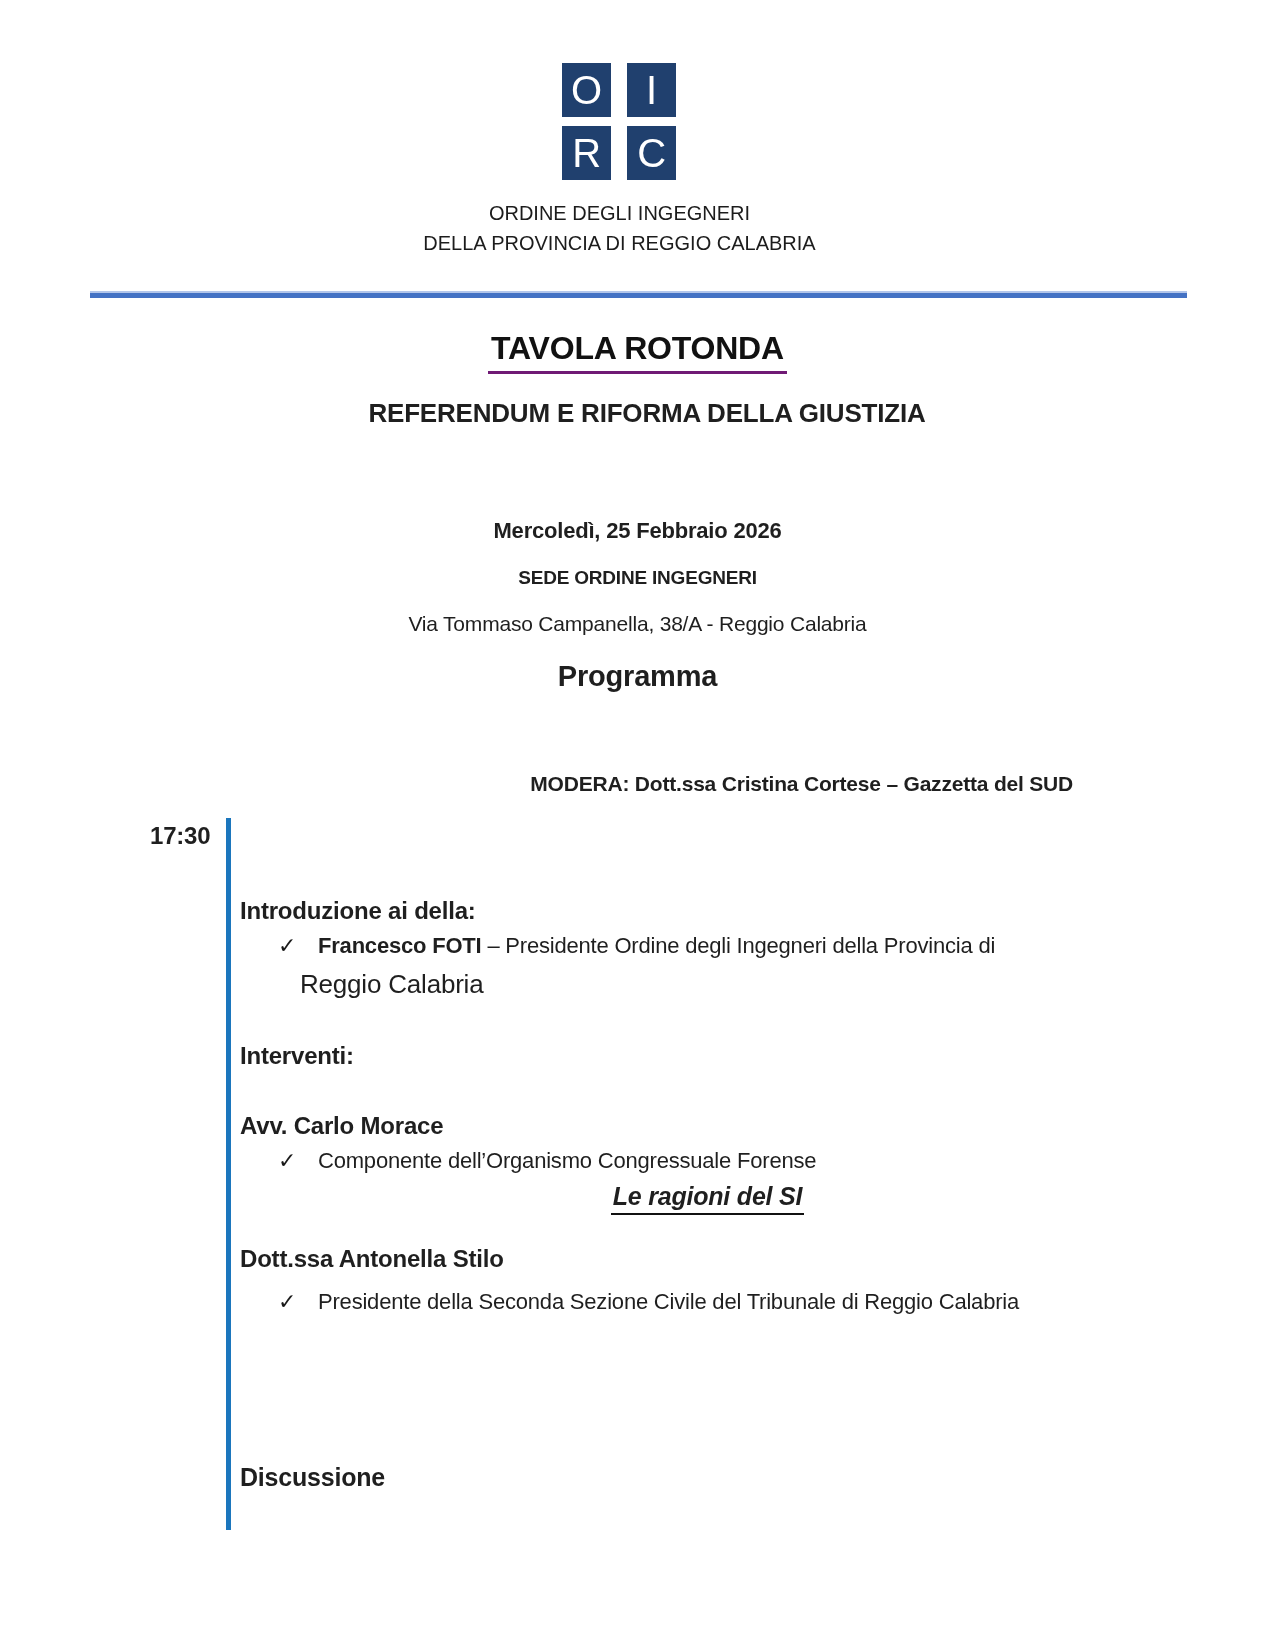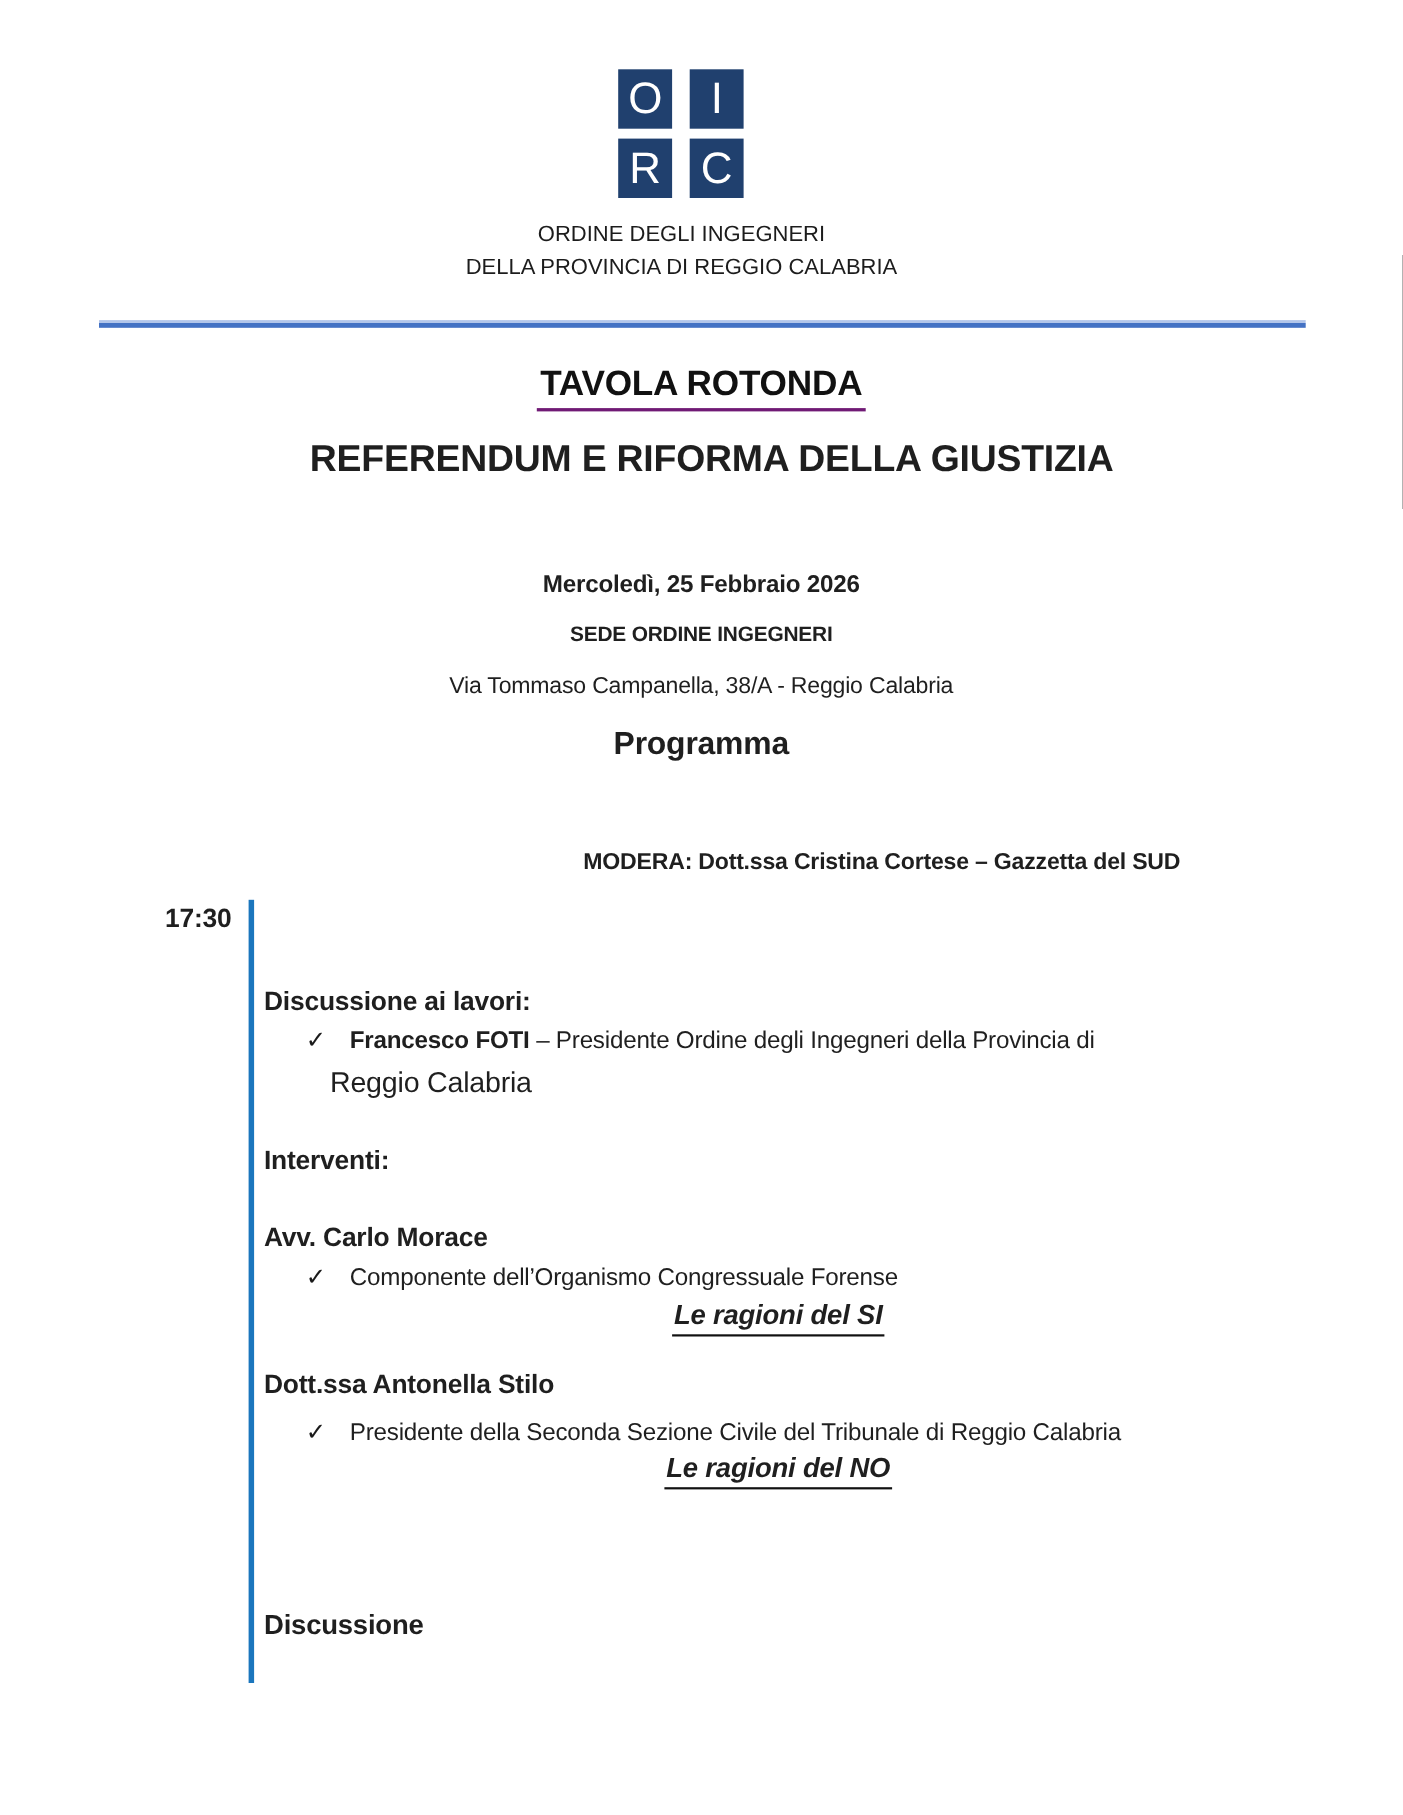--- a/index.html
+++ b/index.html
@@ -29,21 +29,21 @@
     display:flex;align-items:center;justify-content:center;
     font-size:40px;line-height:1;font-weight:400;
   }
   .org{top:198px;font-size:20px;line-height:30px;color:#1c1c1c;transform:translateX(-18px);letter-spacing:0;}
   .divider{
     position:absolute;left:90px;top:291px;width:1097px;height:7px;
     background:linear-gradient(to bottom,#b3c6ea 0%,#b3c6ea 34%,var(--divider_blue,#4472c4) 34%);
   }
   .title{top:330px;font-size:32px;font-weight:bold;color:#111;}
   .title span{border-bottom:3px solid #701a75;padding:0 3px 5px 3px;}
-  .subtitle{top:398px;font-size:34px;font-weight:bold;padding-left:19px;}
+  .subtitle{top:398px;font-size:26px;font-weight:bold;padding-left:19px;}
   .subtitle2{top:455px;font-size:28px;font-weight:bold;}
   .date{top:518px;font-size:22px;font-weight:bold;}
   .venue{top:567px;font-size:19px;font-weight:bold;}
   .address{top:612px;font-size:21px;}
   .programma{top:660px;font-size:29px;font-weight:bold;}
   .modera{top:772px;right:202px;font-size:21px;font-weight:bold;}
   .time{left:150px;top:822px;font-size:24px;font-weight:bold;}
   .vline{
     position:absolute;left:226px;top:818px;width:5px;height:712px;
     background:var(--timeline_blue,#1b76bd);
@@ -89,40 +89,37 @@
   <div class="abs ctr date">Mercoledì, 25 Febbraio 2026</div>
   <div class="abs ctr venue">SEDE ORDINE INGEGNERI</div>
   <div class="abs ctr address">Via Tommaso Campanella, 38/A - Reggio Calabria</div>
   <div class="abs modera">MODERA: Dott.ssa Cristina Cortese – Gazzetta del SUD</div>
 
   <div class="abs ctr programma">Programma</div>
 
   <div class="abs time">17:30</div>
   <div class="vline"></div>
 
-  <div class="abs label" style="top:897px">Discussione ai lavori:</div>
+  <div class="abs label" style="top:897px">Introduzione ai della:</div>
 
   <div class="abs check-row" style="top:933px">
     <span class="check">✓</span><span class="bname">Francesco FOTI</span>&nbsp;<span>– Presidente Ordine degli Ingegneri della Provincia di</span>
   </div>
   <div class="abs check-cont" style="top:969px">Reggio Calabria</div>
 
   <div class="abs label" style="top:1042px">Interventi:</div>
 
   <div class="abs label" style="top:1112px">Avv. Carlo Morace</div>
   <div class="abs check-row" style="top:1148px">
     <span class="check">✓</span><span>Componente dell’Organismo Congressuale Forense</span>
   </div>
   <div class="abs topic-wrap" style="top:1182px">
     <span class="topic">Le ragioni del SI</span>
   </div>
 
   <div class="abs label" style="top:1245px">Dott.ssa Antonella Stilo</div>
   <div class="abs check-row" style="top:1289px">
     <span class="check">✓</span><span>Presidente della Seconda Sezione Civile del Tribunale di Reggio Calabria</span>
   </div>
-  <div class="abs topic-wrap" style="top:1321px">
-    <span class="topic">Le ragioni del NO</span>
-  </div>
 
   <div class="abs discussione">Discussione</div>
 
 </div>
 
 </body></html>

